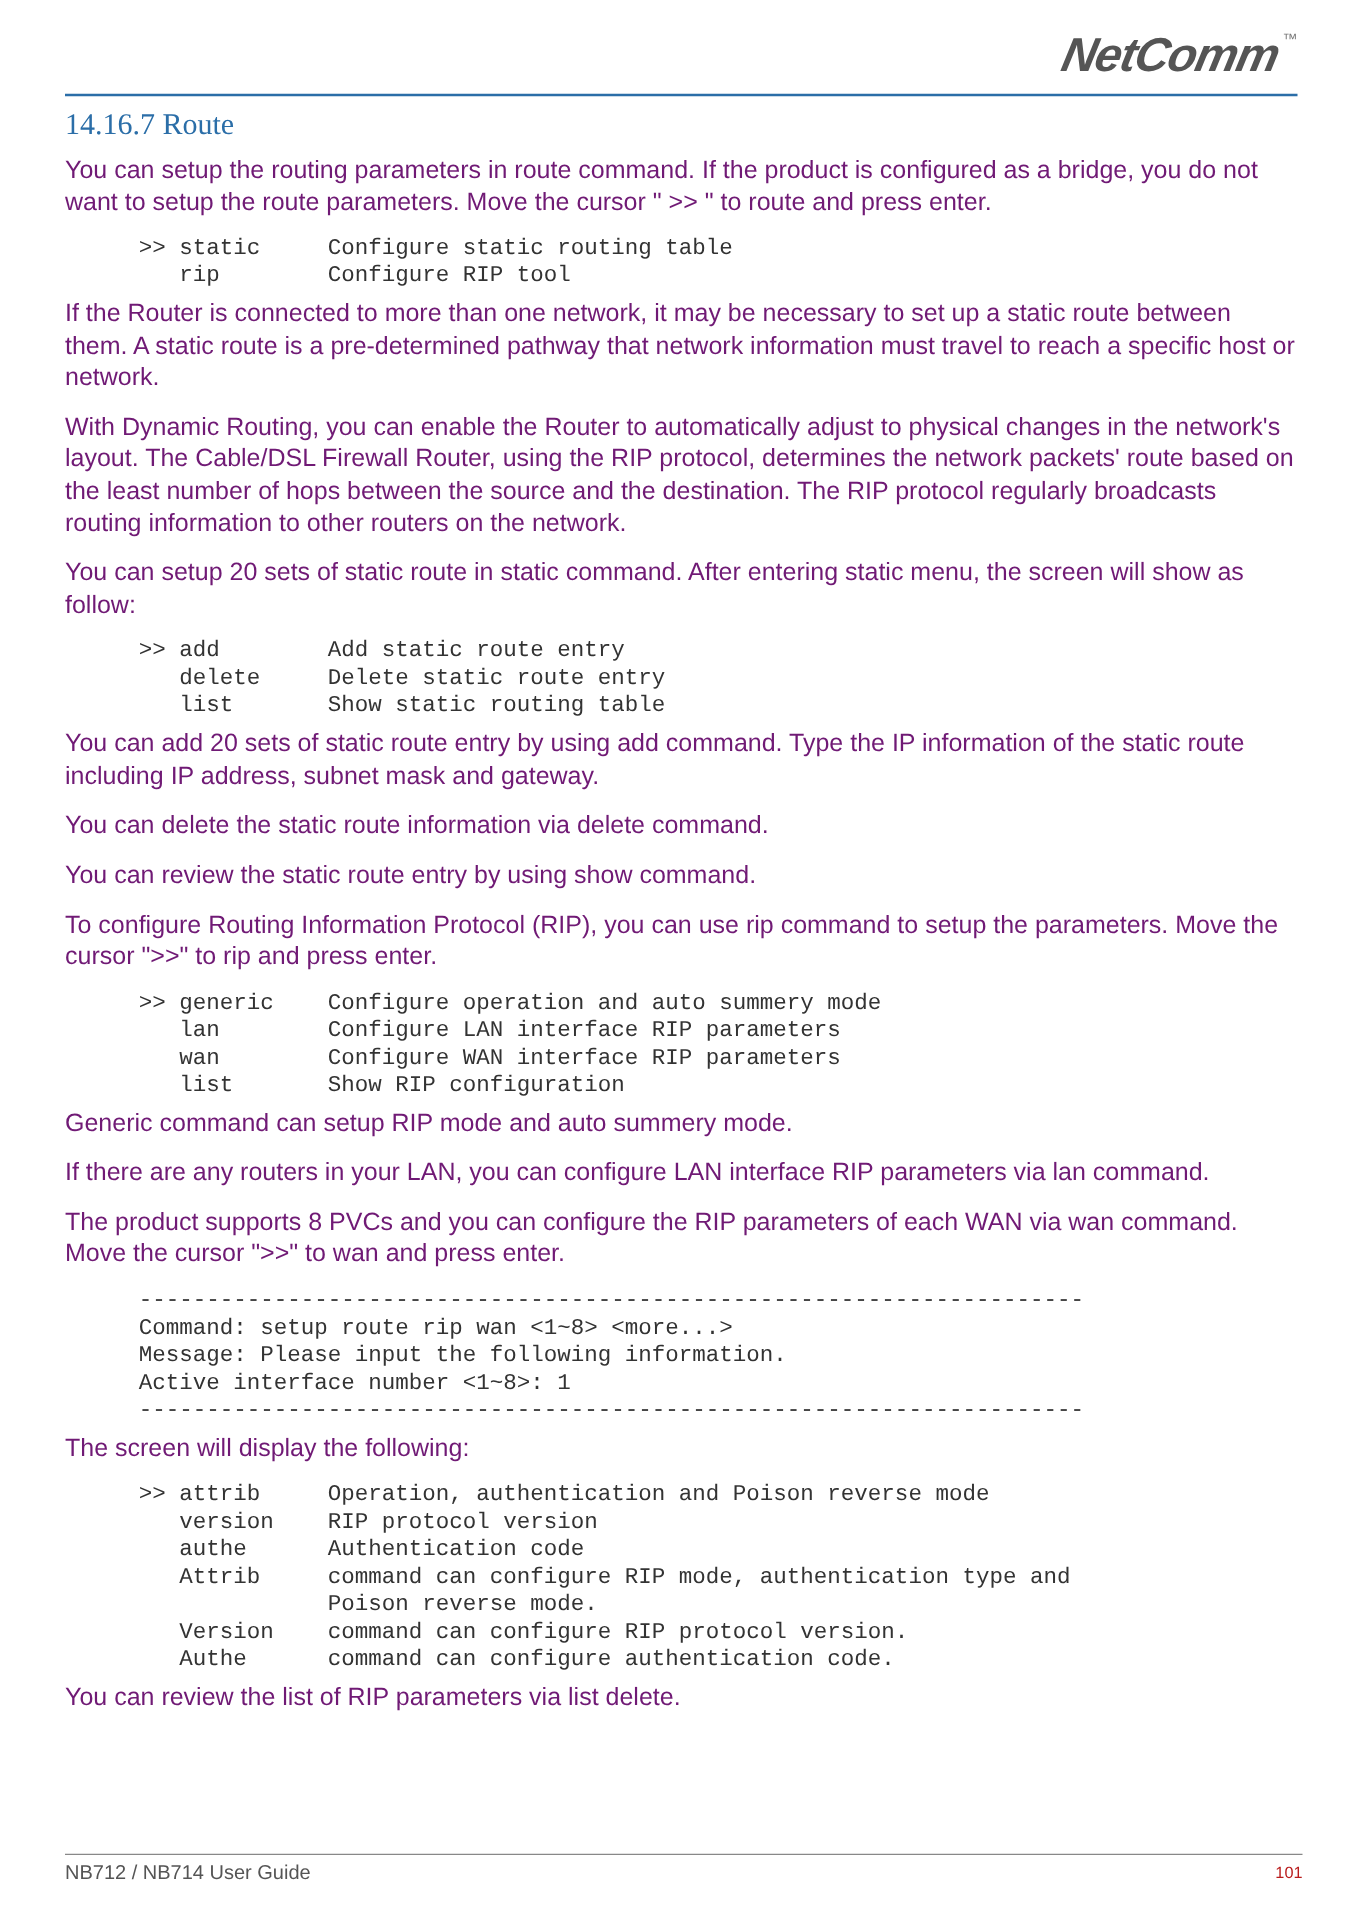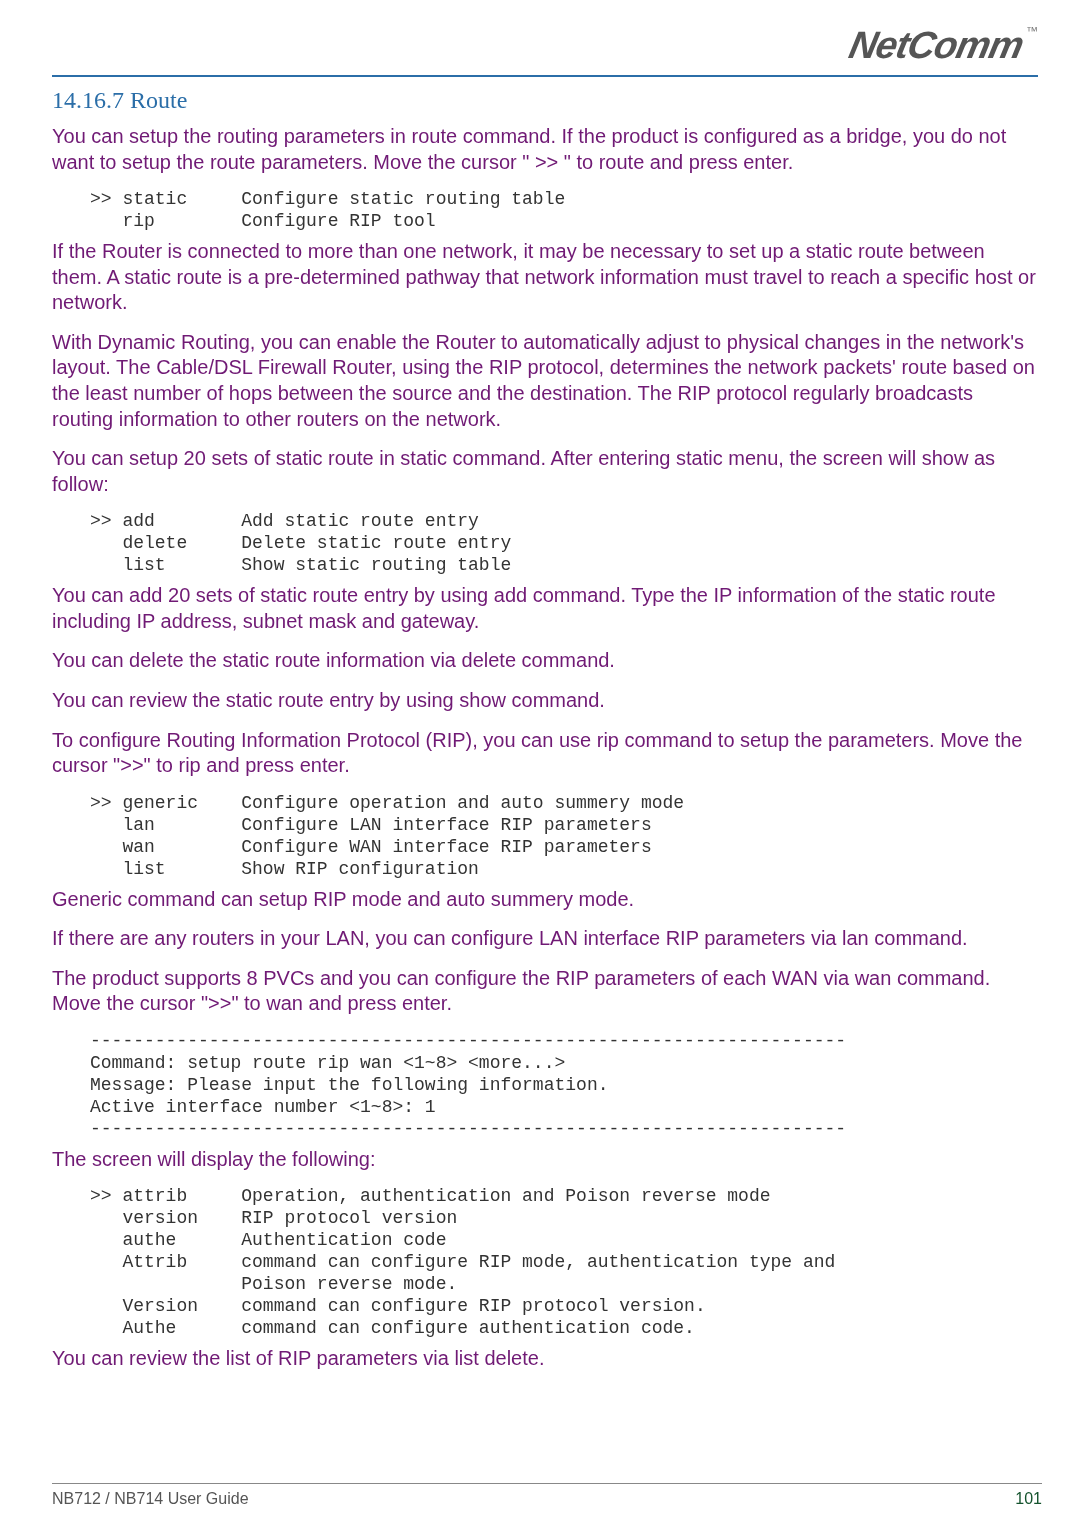--- a/index.html
+++ b/index.html
@@ -49,21 +49,21 @@
     font-size: 20px;
     color: #701a75;
     line-height: 1.28;
     margin-bottom: 14px;
   }
   .code {
     font-family: 'Courier New', Courier, monospace;
     font-size: 18px;
     color: #333;
     white-space: pre;
-    margin-left: 38px;
+    margin-left: 59px;
     margin-bottom: 6px;
     line-height: 1.22;
   }
   .footer {
     position: absolute;
     bottom: 24px;
     left: 52px;
     right: 38px;
   }
   .footer-line {
@@ -71,22 +71,22 @@
     border-top: 1px solid #888;
     margin-bottom: 6px;
   }
   .footer-text {
     font-family: 'Arial Narrow', Arial, sans-serif;
     font-size: 16px;
     color: #555;
   }
   .footer-page {
     font-family: 'Arial Narrow', Arial, sans-serif;
-    font-size: 16px;
-    color: #14532d;
+    font-size: 13px;
+    color: #b91c1c;
     float: right;
   }
 </style>
 </head>
 <body>
 
 <div class="logo-area">
   <span class="logo">NetComm</span><span class="logo-tm">™</span>
 </div>
 

